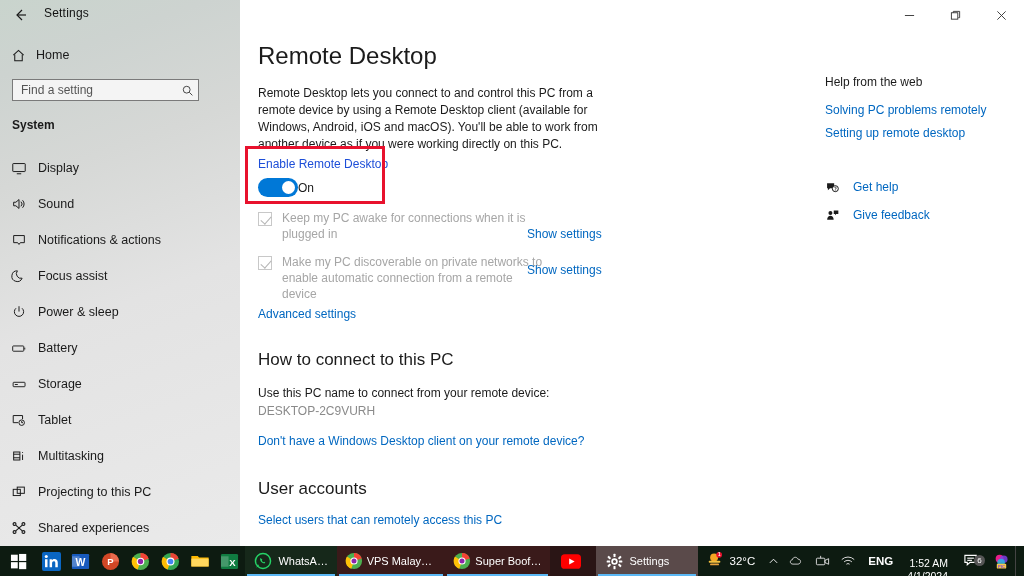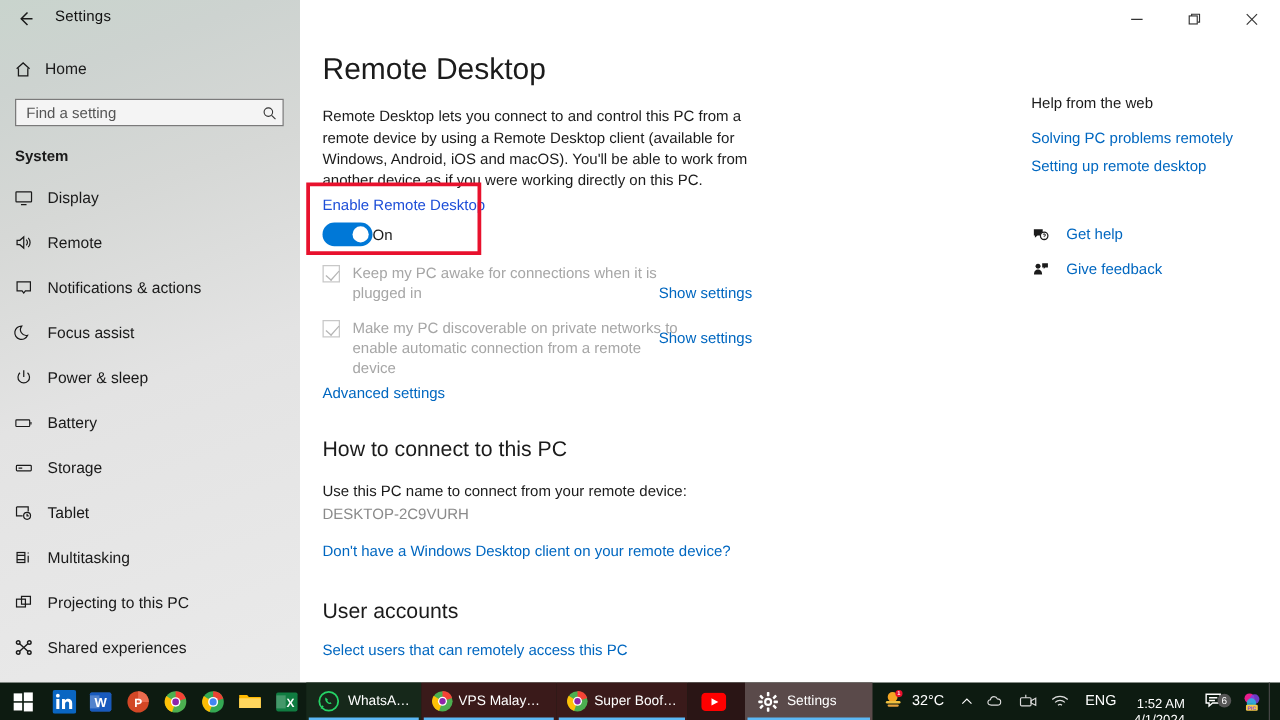--- a/index.html
+++ b/index.html
@@ -30,38 +30,38 @@
     font-size:12px; color:#111; letter-spacing:.2px;
   }
   .home-row {
     position:absolute; left:0; top:43px; width:240px; height:24px;
     display:flex; align-items:center;
   }
   .home-row .ic { width:36px; display:flex; justify-content:center; align-items:center; }
   .home-row .lbl { font-size:12.5px; color:#1a1a1a; }
 
   .search-box {
-    position:absolute; left:12px; top:79px; width:215px; height:22px;
+    position:absolute; left:12px; top:79px; width:187px; height:22px;
     border:1px solid #7a7a7a; background:#f4f4f4;
     display:flex; align-items:center;
   }
   .search-box input {
     flex:1; border:0; outline:none; background:transparent;
     font-family:"Liberation Sans", sans-serif; font-size:12px;
     color:#333; padding-left:8px;
   }
   .search-box input::placeholder { color:#555; }
   .search-box .mag { width:22px; display:flex; justify-content:center; color:#333; }
 
   .group-title {
     position:absolute; left:12px; top:118px;
     font-size:12px; font-weight:bold; color:#1a1a1a;
   }
 
-  .nav { position:absolute; left:0; top:140px; width:200px; }
+  .nav { position:absolute; left:0; top:150px; width:200px; }
   .nav-item {
     height:36px; display:flex; align-items:center; cursor:default;
   }
   .nav-item .ic {
     width:38px; display:flex; align-items:center; justify-content:center;
     color:#1a1a1a;
   }
   .nav-item .lbl { font-size:12.5px; color:#1a1a1a; }
 
   
@@ -165,21 +165,21 @@
   .tb-win.w-boof { background:#3a1a1a; }
   .tb-win.w-yt { background:#2a1515; min-width:46px; max-width:46px; justify-content:center; }
   .tb-win.w-settings { background:#5a4a4a; min-width:102px; }
 
   .tray {
     margin-left:auto; display:flex; align-items:center; padding-right:4px; color:#fff;
   }
   .tray-item { display:flex; align-items:center; padding:0 5px; height:30px; cursor:pointer; }
   .tray-weather { display:flex; align-items:center; padding:0 8px; cursor:pointer; }
   .tray-weather .temp { font-size:11.5px; color:#fff; margin-left:6px; }
-  .tray-lang { font-size:11.5px; color:#fff; padding:0 7px; cursor:pointer; }
+  .tray-lang { font-size:11.5px; color:#fff; padding:0 7px; cursor:pointer;font-weight:bold; }
   .tray-clock {
     display:flex; flex-direction:column; align-items:flex-end; justify-content:center;
     font-size:10.5px; line-height:13px; color:#fff; padding:0 7px; cursor:pointer;margin-top:18px;
   }
   .tray-notif { position:relative; padding:0 8px; display:flex; align-items:center; cursor:pointer; }
   .notif-badge {
     position:absolute; right:3px; bottom:3px; width:11px; height:11px; border-radius:50%;
     background:#555; color:#fff; font-size:8px; display:flex; align-items:center; justify-content:center;
   }
   .showdesk { width:5px; height:30px; border-left:1px solid #444; }
@@ -238,21 +238,21 @@
         </div>
 
         <div class="nav-item">
           <span class="ic">
             <svg width="16" height="16" viewBox="0 0 18 18" fill="none" stroke="#1a1a1a" stroke-width="1.1">
               <path d="M3 7 H5.5 L9 4 V14 L5.5 11 H3 Z"></path>
               <path d="M11.2 6.4 A3.6 3.6 0 0 1 11.2 11.6"></path>
               <path d="M13 4.8 A6 6 0 0 1 13 13.2"></path>
             </svg>
           </span>
-          <span class="lbl">Remote</span>
+          <span class="lbl">Sound</span>
         </div>
 
         <div class="nav-item">
           <span class="ic">
             <svg width="16" height="16" viewBox="0 0 18 18" fill="none" stroke="#1a1a1a" stroke-width="1.1">
               <path d="M3 4 H15 V12 H10.5 L9 14 L7.5 12 H3 Z"></path>
             </svg>
           </span>
           <span class="lbl">Notifications &amp; actions</span>
         </div>

